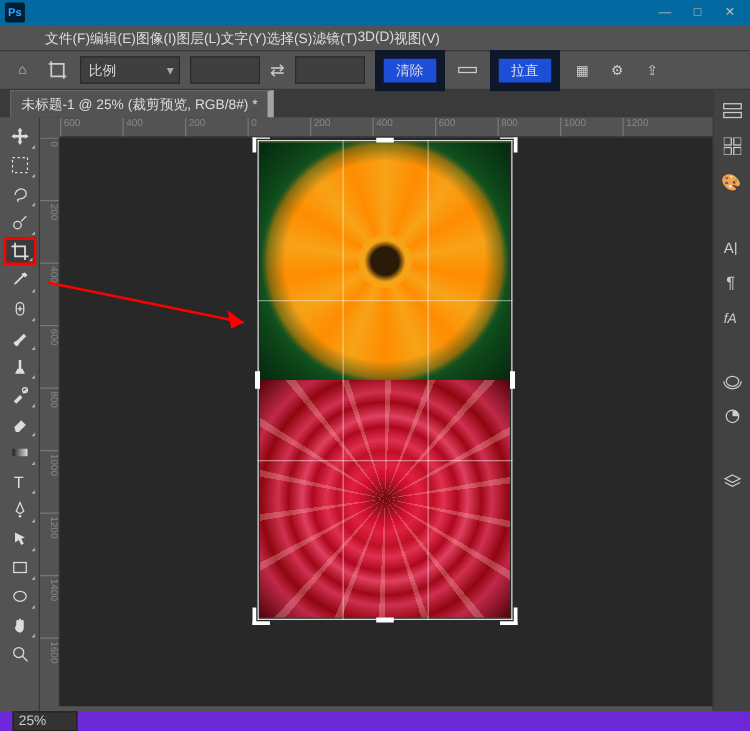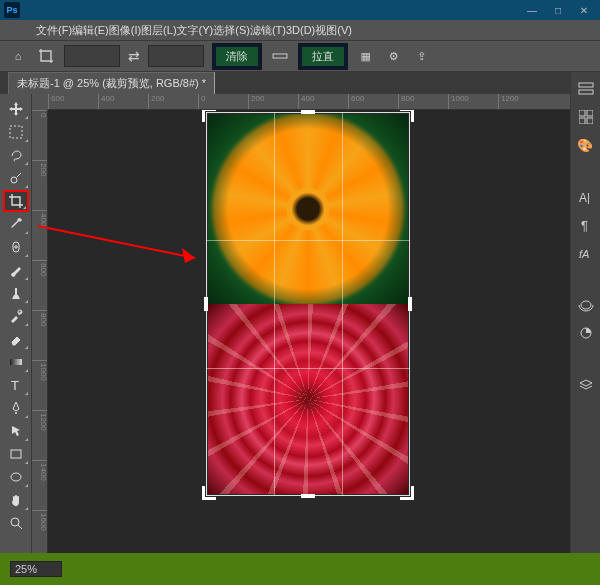--- a/index.html
+++ b/index.html
@@ -1,31 +1,31 @@
 <!DOCTYPE html>
 <html><head>
 <meta charset="utf-8">
 <style>
 *{margin:0;padding:0;box-sizing:border-box;font-family:"Microsoft YaHei",sans-serif;user-select:none}
 body{width:600px;height:585px;background:#535353;color:#ccc;font-size:11px;overflow:hidden;position:relative}
-.titlebar{height:20px;background:#0c4a6e;display:flex;align-items:center;padding:0 4px}
+.titlebar{height:20px;background:#0369a1;display:flex;align-items:center;padding:0 4px}
 .titlebar .logo{width:16px;height:16px;background:#001e36;border-radius:2px;display:flex;align-items:center;justify-content:center;color:#31a8ff;font-size:9px;font-weight:bold;margin-right:8px}
 .titlebar .win{margin-left:auto;display:flex;gap:2px}
 .titlebar .win span{width:24px;height:16px;display:flex;align-items:center;justify-content:center;color:#bbb;font-size:10px}
 .menubar{height:20px;background:#535353;display:flex;padding-left:36px;align-items:center;font-size:11px;color:#ddd}
 .menubar span{cursor:default}
 .options{height:32px;background:#535353;border-top:1px solid #383838;border-bottom:1px solid #383838;display:flex;align-items:center;padding:0 8px;gap:8px}
 .options .ic{width:20px;height:20px;display:flex;align-items:center;justify-content:center;color:#ccc}
 .options .sel{background:#3f3f3f;border:1px solid #2a2a2a;height:22px;padding:0 18px 0 6px;min-width:80px;display:flex;align-items:center;position:relative;color:#ddd}
 .options .sel:after{content:"▾";position:absolute;right:4px;color:#aaa}
 .options .inp{background:#3f3f3f;border:1px solid #2a2a2a;height:22px;width:56px}
 .options .swap{color:#ccc;font-size:14px}
-.options .btn{background:#14532d;padding:2px 10px;border:4px solid #0f172a;color:#ddd}
+.options .btn{background:#1d4ed8;padding:2px 10px;border:7px solid #0f172a;color:#ddd}
 .tabbar{height:22px;background:#3a3a3a;display:flex;align-items:flex-end;padding-left:8px}
-.tab{background:#535353;padding:3px 8px;font-size:11px;color:#ddd;border-top:1px solid #666;border-left:1px solid #666;border-right:1px solid #a3a3a3}
+.tab{background:#535353;padding:3px 8px;font-size:11px;color:#ddd;border-top:1px solid #666;border-left:1px solid #666;border-right:5px solid #a3a3a3}
 .ruler-h{position:absolute;top:94px;left:48px;right:30px;height:16px;background:#535353;border-bottom:1px solid #333;overflow:hidden}
 .ruler-h .tick{position:absolute;top:0;height:16px;color:#888;font-size:8px;padding-left:2px;border-left:1px solid #777}
 .ruler-v{position:absolute;top:110px;left:32px;width:16px;bottom:20px;background:#535353;border-right:1px solid #333;overflow:hidden}
 .ruler-v .tick{position:absolute;left:0;width:16px;color:#888;font-size:8px;border-top:1px solid #777;writing-mode:vertical-rl;padding-top:2px}
 .toolbox{position:absolute;top:94px;left:0;width:32px;bottom:0;background:#535353;border-right:1px solid #383838;display:flex;flex-direction:column;align-items:center;padding-top:4px;gap:1px}
 .toolbox .t{width:26px;height:22px;display:flex;align-items:center;justify-content:center;color:#ddd;position:relative}
 .toolbox .t.sel{background:#3a3a3a}
 .toolbox .t.hl{border:2px solid #f00}
 .toolbox .t .corner{position:absolute;right:1px;bottom:1px;width:0;height:0;border-left:3px solid transparent;border-bottom:3px solid #aaa}
 .rpanel{position:absolute;top:72px;right:0;width:30px;bottom:0;background:#424242;border-left:1px solid #383838;display:flex;flex-direction:column;align-items:center;padding-top:8px;gap:10px}
@@ -40,21 +40,21 @@
 .crop{position:absolute;left:158px;top:2px;width:204px;height:384px;pointer-events:none}
 .crop .edge{position:absolute;background:rgba(255,255,255,.85)}
 .crop .eh{left:0;right:0;height:1px}
 .crop .ev{top:0;bottom:0;width:1px}
 .crop .grid{position:absolute;background:rgba(255,255,255,.45)}
 .crop .gh{left:0;right:0;height:1px}
 .crop .gv{top:0;bottom:0;width:1px}
 .crop .h{position:absolute;width:14px;height:4px;background:#fff}
 .crop .hv{width:4px;height:14px}
 .crop .hc{width:14px;height:14px;border:3px solid #fff;background:transparent}
-.status{position:absolute;bottom:0;left:0;right:0;height:32px;background:#4d7c0f;display:flex;align-items:center;gap:14px;padding:0 10px;color:#ccc;font-size:11px}
+.status{position:absolute;bottom:0;left:0;right:0;height:16px;background:#6d28d9;display:flex;align-items:center;gap:14px;padding:0 10px;color:#ccc;font-size:11px}
 .status .zoom{width:52px;background:#333;border:1px solid #222;padding:1px 4px}
 .arrow{position:absolute;pointer-events:none;z-index:200}
 .arrow line{stroke:#f00;stroke-width:2}
 .arrow polygon{fill:#f00}
 </style>
 </head>
 <body>
 
 <div class="titlebar">
   <span class="logo">Ps</span>
@@ -77,20 +77,21 @@
   <span>视图(V)</span>
 </div>
 
 <div class="options">
   <span class="ic">⌂</span>
   <span class="ic">
     <svg width="16" height="16" viewBox="0 0 16 16">
         <path d="M3 1v12h12M1 3h12v12" stroke="#ccc" stroke-width="1.4" fill="none"></path>
       </svg>
   </span>
+  <span class="sel">比例</span>
   <span class="inp"></span>
   <span class="swap">⇄</span>
   <span class="inp"></span>
   <span class="btn">清除</span>
   <span class="ic">
     <svg width="16" height="16" viewBox="0 0 16 16">
         <rect x="1" y="6" width="14" height="4" stroke="#ccc" fill="none"></rect>
       </svg>
   </span>
   <span class="btn">拉直</span>

